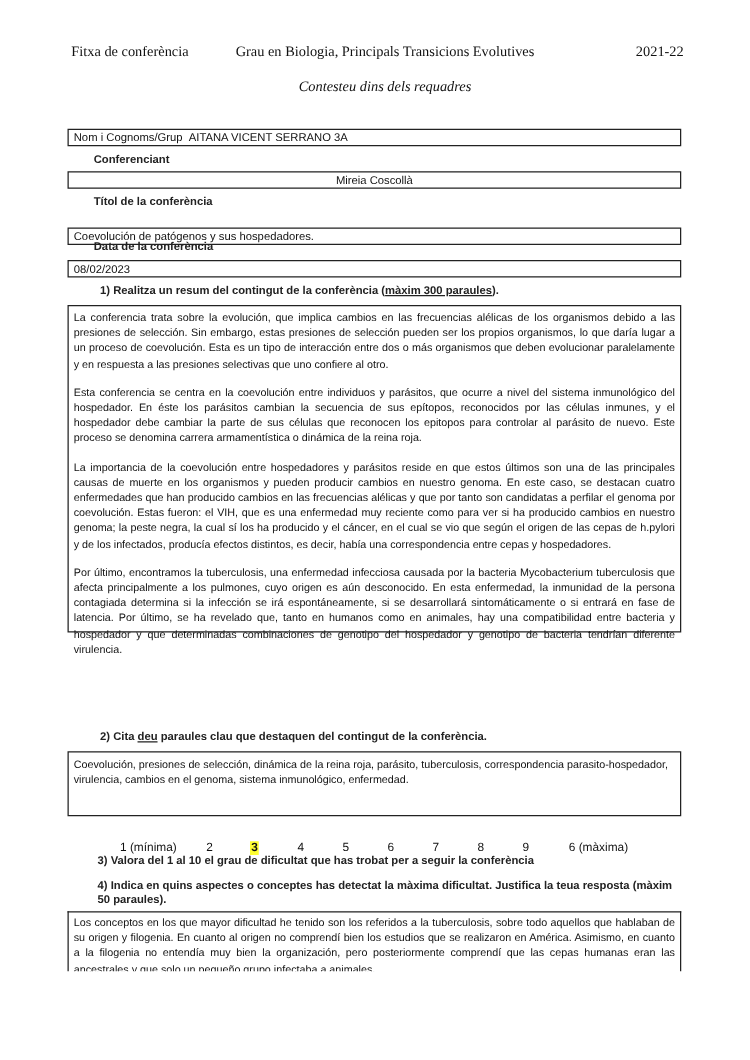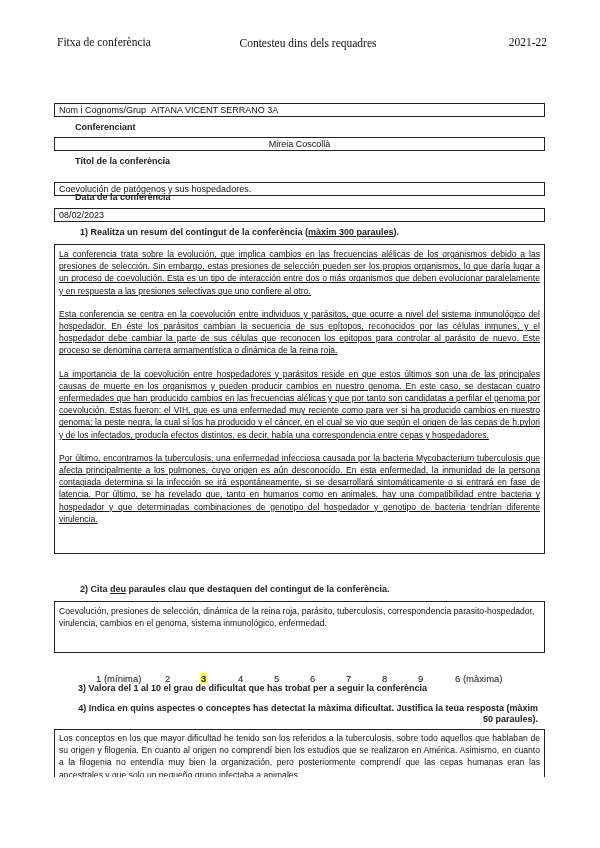--- a/index.html
+++ b/index.html
@@ -2,41 +2,42 @@
 <html><head>
 <meta charset="utf-8">
 <style>
   html, body { margin:0; padding:0; background:#ffffff; }
   body { width:600px; height:848px; position:relative; overflow:hidden; color:#111; }
   .serif { font-family: "Liberation Serif", "DejaVu Serif", serif; }
   .sans { font-family: "Liberation Sans", "DejaVu Sans", sans-serif; }
   .header { position:absolute; top:36px; left:57px; width:490px; font-size:11.5px; }
   .h-left { position:absolute; left:0; top:0; }
   .h-center { position:absolute; left:116px; top:0; width:270px; text-align:center; }
-  .h-center .sub { display:block; margin-top:1px; }
+  .h-center .sub { font-style:italic; display:block; margin-top:16px; }
   .h-right { position:absolute; right:0; top:0; }
   .field { position:absolute; left:54px; width:491px; border:1px solid #222; box-sizing:border-box; font-size:9px; padding:1px 4px; height:14px; line-height:11px; }
   .label { position:absolute; left:75px; font-size:9px; font-weight:bold; color:#222; }
   .q { position:absolute; font-size:9px; font-weight:bold; color:#222; }
   .q u { text-decoration:underline; }
   .box { position:absolute; left:54px; width:491px; border:1px solid #222; box-sizing:border-box; font-size:8.6px; line-height:12.2px; padding:3px 4px; text-align:justify; }
   .box p { margin:0 0 11px 0; }
   .box p:last-child { margin-bottom:0; }
   .scale { position:absolute; top:673px; left:0; width:600px; font-size:9.5px; }
   .scale span { position:absolute; }
   .hl { background:#ffff33; font-weight:bold; padding:0 1px; }
   .bottombox { position:absolute; left:54px; top:729px; width:491px; height:120px; border-left:1px solid #222; border-right:1px solid #222; border-top:1px solid #222; box-sizing:border-box; font-size:8.6px; line-height:12.2px; padding:2px 4px; text-align:justify; }
   .bottom-cut { position:absolute; left:0; top:777px; width:600px; height:71px; background:#fff; }
 </style>
 </head>
 <body>
 
 <div class="header serif">
   <span class="h-left">Fitxa de conferència</span>
   <div class="h-center">
+    <span>Grau en Biologia, Principals Transicions Evolutives</span>
     <span class="sub">Contesteu dins dels requadres</span>
   </div>
   <span class="h-right">2021-22</span>
 </div>
 
 <div class="field sans" style="top:103px;">
   <span>Nom i Cognoms/Grup</span>&nbsp;&nbsp;<span>AITANA VICENT SERRANO 3A</span>
 </div>
 
 <div class="label sans" style="top:122px;">Conferenciant</div>
@@ -45,21 +46,21 @@
 <div class="label sans" style="top:156px;">Títol de la conferència</div>
 <div class="field sans" style="top:172px;margin-top:10px;">Coevolución de patógenos y sus hospedadores.</div>
 
 <div class="label sans" style="top:192px;">Data de la conferència</div>
 <div class="field sans" style="top:208px;">08/02/2023</div>
 
 <div class="q sans" style="top:227px; left:80px;">
   <span>1) Realitza un resum del contingut de la conferència (</span><u>màxim 300 paraules</u><span>).</span>
 </div>
 
-<div class="box sans" style="top:244px; height:310px;text-decoration:underline;">
+<div class="box sans" style="top:244px; height:262px;">
   <p>La conferencia trata sobre la evolución, que implica cambios en las frecuencias alélicas de los organismos debido a las presiones de selección. Sin embargo, estas presiones de selección pueden ser los propios organismos, lo que daría lugar a un proceso de coevolución. Esta es un tipo de interacción entre dos o más organismos que deben evolucionar paralelamente y en respuesta a las presiones selectivas que uno confiere al otro.</p>
   <p>Esta conferencia se centra en la coevolución entre individuos y parásitos, que ocurre a nivel del sistema inmunológico del hospedador. En éste los parásitos cambian la secuencia de sus epítopos, reconocidos por las células inmunes, y el hospedador debe cambiar la parte de sus células que reconocen los epitopos para controlar al parásito de nuevo. Este proceso se denomina carrera armamentística o dinámica de la reina roja.</p>
   <p>La importancia de la coevolución entre hospedadores y parásitos reside en que estos últimos son una de las principales causas de muerte en los organismos y pueden producir cambios en nuestro genoma. En este caso, se destacan cuatro enfermedades que han producido cambios en las frecuencias alélicas y que por tanto son candidatas a perfilar el genoma por coevolución. Estas fueron: el VIH, que es una enfermedad muy reciente como  para ver si ha producido cambios en nuestro genoma;  la peste negra, la cual sí los ha producido y el cáncer, en el cual se vio que según el origen de las cepas de h.pylori y de los infectados, producía efectos distintos, es decir, había una correspondencia entre cepas y hospedadores.</p>
   <p>Por último,  encontramos la tuberculosis, una enfermedad infecciosa causada por la bacteria Mycobacterium tuberculosis que afecta principalmente a los pulmones,  cuyo origen es aún desconocido. En esta enfermedad,  la inmunidad de la persona contagiada determina si la infección se irá espontáneamente, si se desarrollará sintomáticamente o si entrará en fase de latencia. Por último, se ha revelado que, tanto en humanos como en animales, hay una compatibilidad entre bacteria y hospedador y que determinadas combinaciones de genotipo del hospedador y genotipo de bacteria tendrían diferente virulencia.</p>
 </div>
 
 <div class="q sans" style="top:584px; left:80px;">
   <span>2) Cita </span><u>deu</u><span> paraules clau que destaquen del contingut de la conferència.</span>
 </div>
 
@@ -73,16 +74,16 @@
   <span style="left:200px;" class="hl">3</span>
   <span style="left:238px;">4</span>
   <span style="left:274px;">5</span>
   <span style="left:310px;">6</span>
   <span style="left:346px;">7</span>
   <span style="left:382px;">8</span>
   <span style="left:418px;">9</span>
   <span style="left:455px;">6 (màxima)</span>
 </div>
 
-<div class="q sans" style="top:703px; left:78px; width:460px; line-height:11px;text-align:right;">4) Indica en quins aspectes o conceptes has detectat la màxima dificultat. Justifica la teua resposta (màxim 50 paraules).</div>
+<div class="q sans" style="top:703px; left:78px; width:460px; line-height:11px;">4) Indica en quins aspectes o conceptes has detectat la màxima dificultat. Justifica la teua resposta (màxim 50 paraules).</div>
 
 <div class="bottombox sans">Los conceptos en los que mayor dificultad he tenido son los referidos a la tuberculosis, sobre todo aquellos que hablaban de su origen y filogenia. En cuanto al origen no comprendí bien los estudios que se realizaron en América. Asimismo, en cuanto a la filogenia no entendía muy bien la organización, pero posteriormente comprendí que las cepas humanas eran las ancestrales y que solo un pequeño grupo infectaba a animales.</div>
 <div class="bottom-cut"></div>
 
 </body></html>

